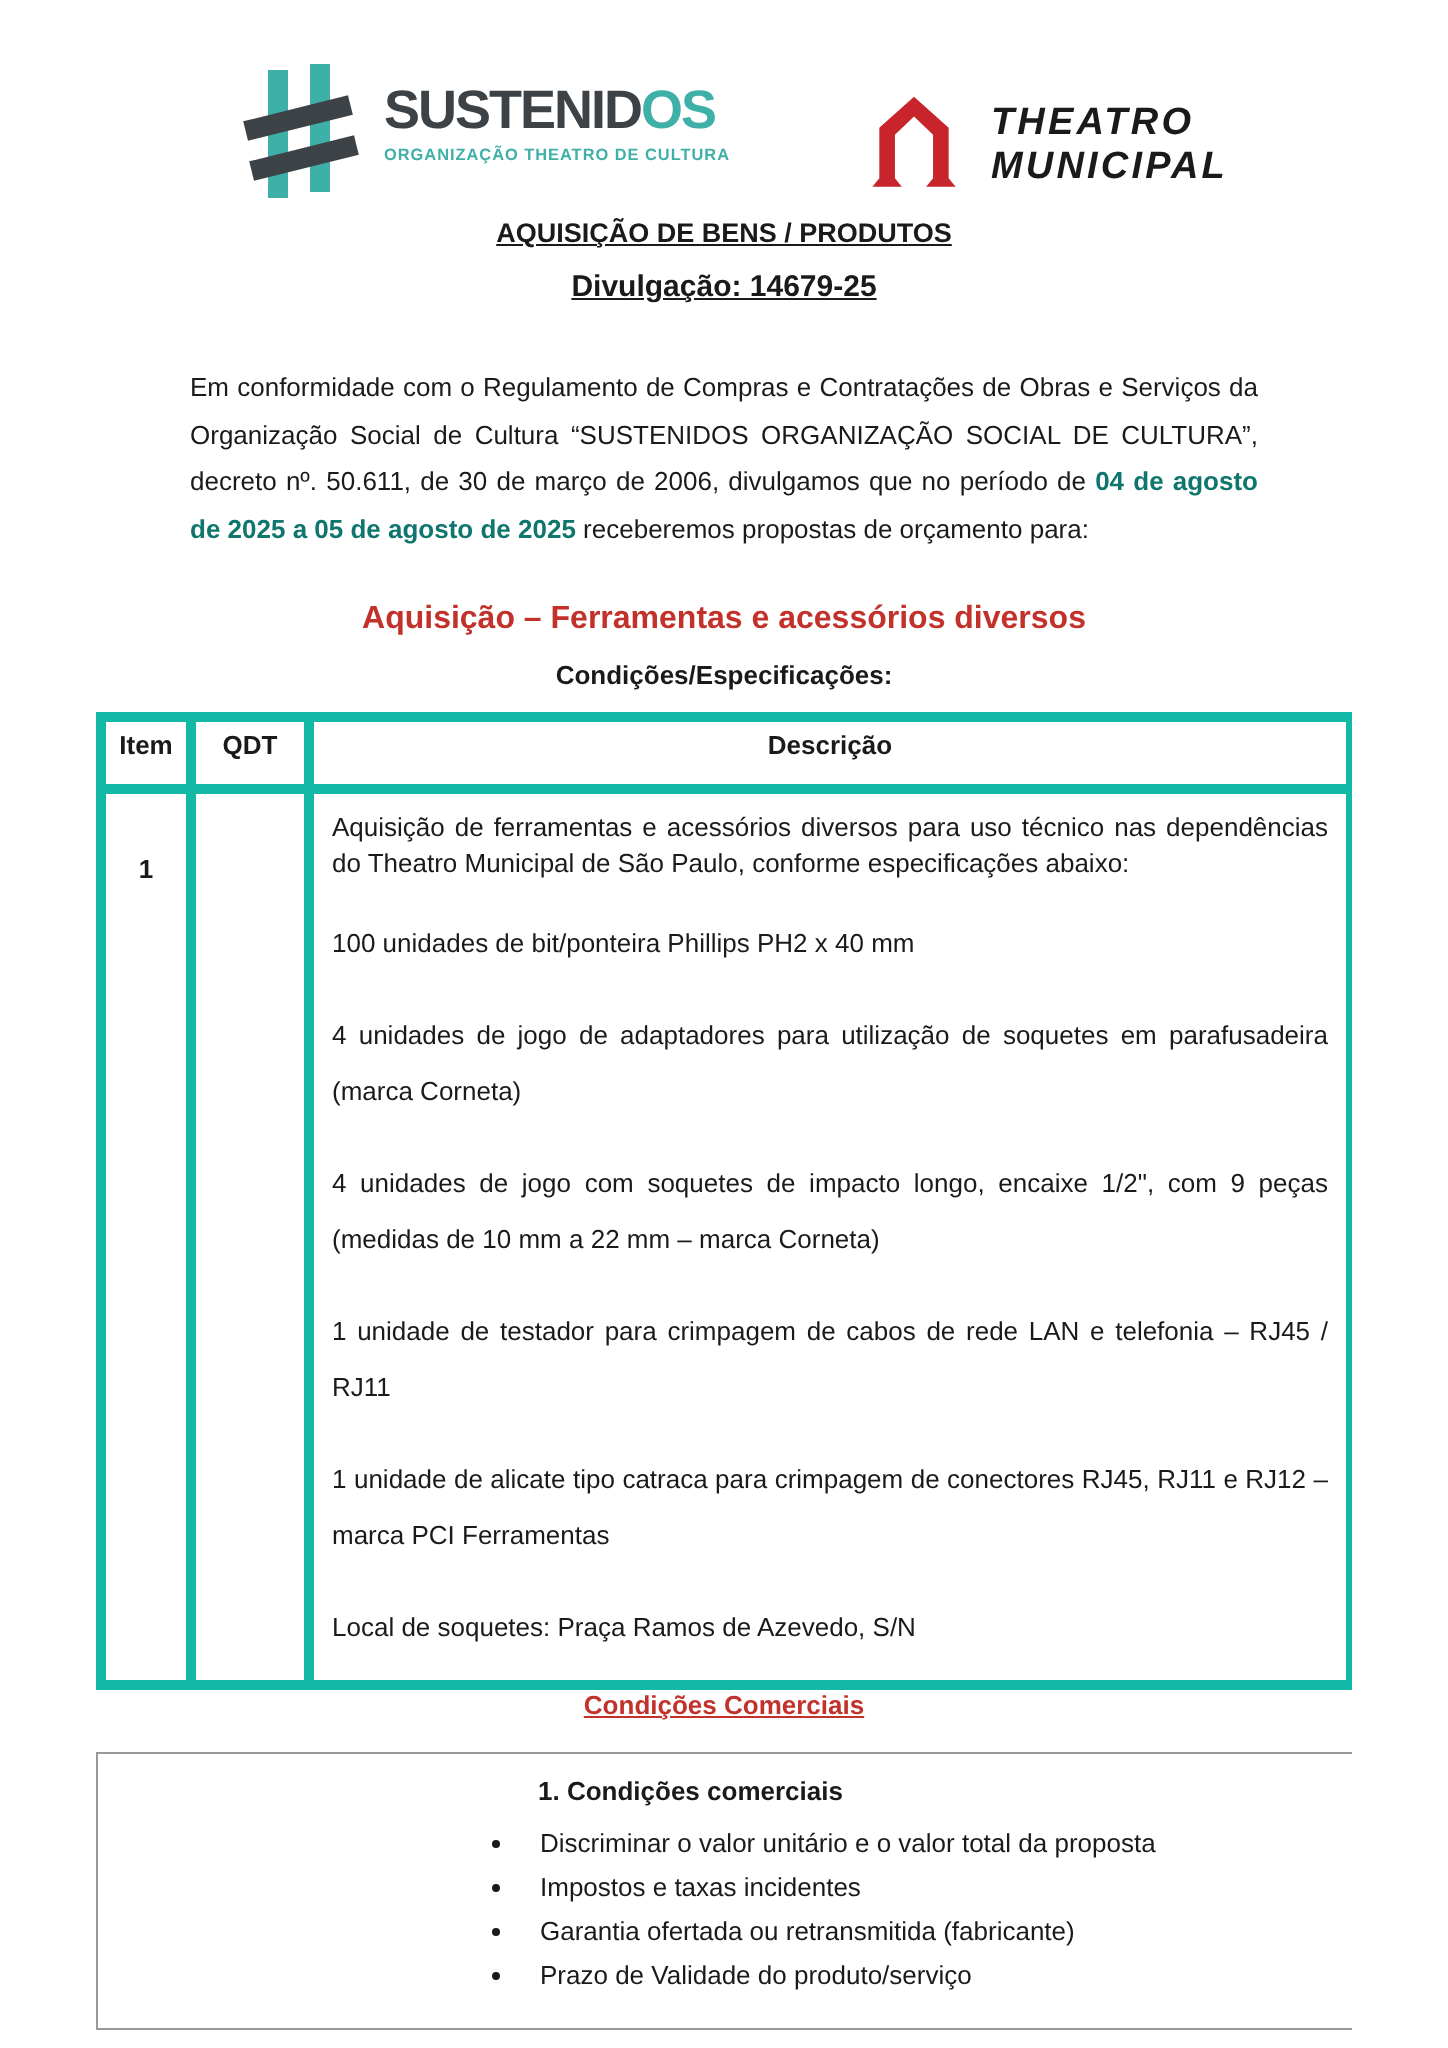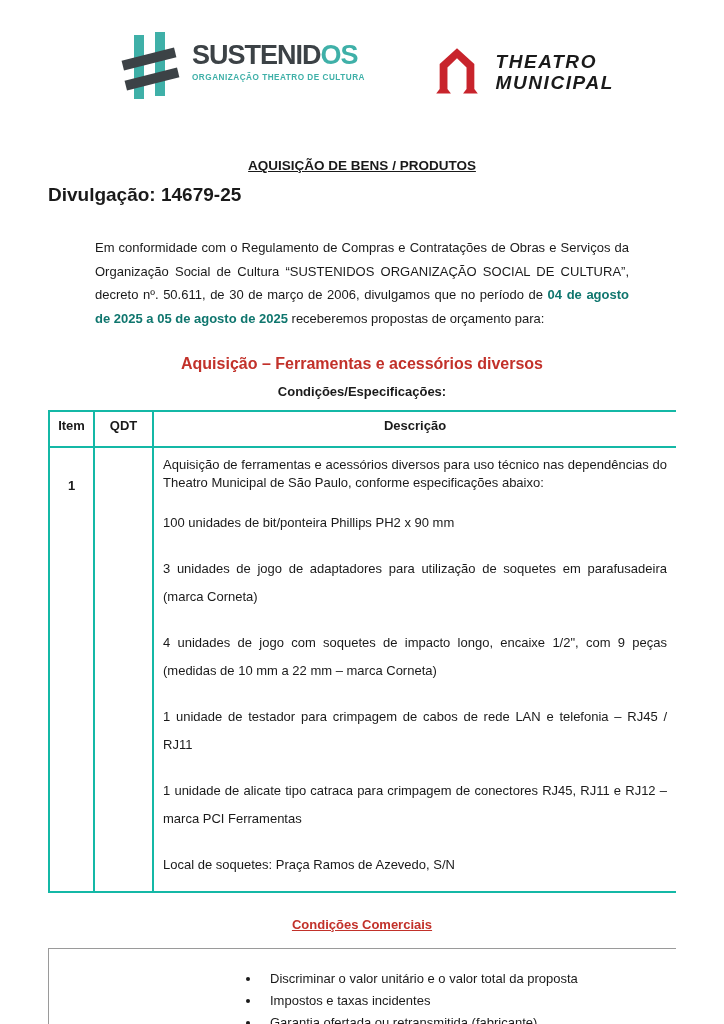--- a/index.html
+++ b/index.html
@@ -46,30 +46,31 @@
     font-weight: 800;
     letter-spacing: 1.6px;
     line-height: 1.12;
     color: #1a1a1a;
     white-space: nowrap;
     font-style: italic;
   }
 
   
   .doc-title {
-    margin-top: 50px;
     text-align: center;
     font-size: 13.5px;
     font-weight: 700;
     text-decoration: underline;
   }
   .doc-subtitle {
     margin-top: 11px;
-    font-size: 19px;
-    font-weight: 700;
+    text-align: center;
+    font-size: 15px;
+    font-weight: 700;
+    text-decoration: underline;
   }
 
   
   .intro {
     margin: 30px 47px 0 47px;
     font-size: 13px;
     line-height: 23.5px;
     text-align: justify;
     color: #1a1a1a;
   }
@@ -92,21 +93,21 @@
   }
 
   
   .spec-table {
     width: 630px;
     margin: 11px auto 0 auto;
     border-collapse: collapse;
     table-layout: fixed;
     font-size: 13px;
   }
-  .spec-table th, .spec-table td { border: 2px solid #14b8a6; }
+  .spec-table th, .spec-table td { border: 5px solid #14b8a6; }
   .spec-table th {
     font-weight: 700;
     text-align: center;
     height: 36px;
     vertical-align: middle;
     padding-bottom: 8px;
   }
   .col-item { width: 45px; }
   .col-qdt  { width: 59px; }
   .item-cell {
@@ -116,21 +117,20 @@
     font-weight: 700;
   }
   .qdt-cell { vertical-align: top; }
   .desc-cell { padding: 8px 9px 12px 9px; vertical-align: top; text-align: justify; }
   .desc-cell p.first { line-height: 18px; margin-bottom: 17px; }
   .desc-cell p.item  { line-height: 28px; margin-bottom: 18px; }
   .desc-cell p.last  { line-height: 28px; margin-bottom: 0; }
 
   
   .cond-heading {
-    margin-top: 24px;
     text-align: center;
     font-size: 13px;
     font-weight: 700;
     color: #c2312a;
     text-decoration: underline;
   }
   .cond-box {
     width: 630px;
     margin: 16px auto 0 auto;
     border: 1px solid #9a9a9a;
@@ -207,34 +207,35 @@
         <th>QDT</th>
         <th>Descrição</th>
       </tr>
     </thead>
     <tbody>
       <tr>
         <td class="item-cell">1</td>
         <td class="qdt-cell"></td>
         <td class="desc-cell">
           <p class="first">Aquisição de ferramentas e acessórios diversos para uso técnico nas dependências do Theatro Municipal de São Paulo, conforme especificações abaixo:</p>
-          <p class="item">100 unidades de bit/ponteira Phillips PH2 x 90 mm</p>
-          <p class="item">3 unidades de jogo de adaptadores para utilização de soquetes em parafusadeira (marca Corneta)</p>
+          <p class="item">100 unidades de bit/ponteira Phillips PH2 x 40 mm</p>
+          <p class="item">4 unidades de jogo de adaptadores para utilização de soquetes em parafusadeira (marca Corneta)</p>
           <p class="item">4 unidades de jogo com soquetes de impacto longo, encaixe 1/2", com 9 peças (medidas de 10 mm a 22 mm – marca Corneta)</p>
           <p class="item">1 unidade de testador para crimpagem de cabos de rede LAN e telefonia – RJ45 / RJ11</p>
           <p class="item">1 unidade de alicate tipo catraca para crimpagem de conectores RJ45, RJ11 e RJ12 – marca PCI Ferramentas</p>
           <p class="last">Local de soquetes: Praça Ramos de Azevedo, S/N</p>
         </td>
       </tr>
     </tbody>
   </table>
 
   <div class="cond-heading">Condições Comerciais</div>
 
   <div class="cond-box">
+    <div class="cond-sec-title">1. Condições comerciais</div>
     <ul>
       <li>Discriminar o valor unitário e o valor total da proposta</li>
       <li>Impostos e taxas incidentes</li>
       <li>Garantia ofertada ou retransmitida (fabricante)</li>
       <li>Prazo de Validade do produto/serviço</li>
 
     </ul>
 
   </div>
 

